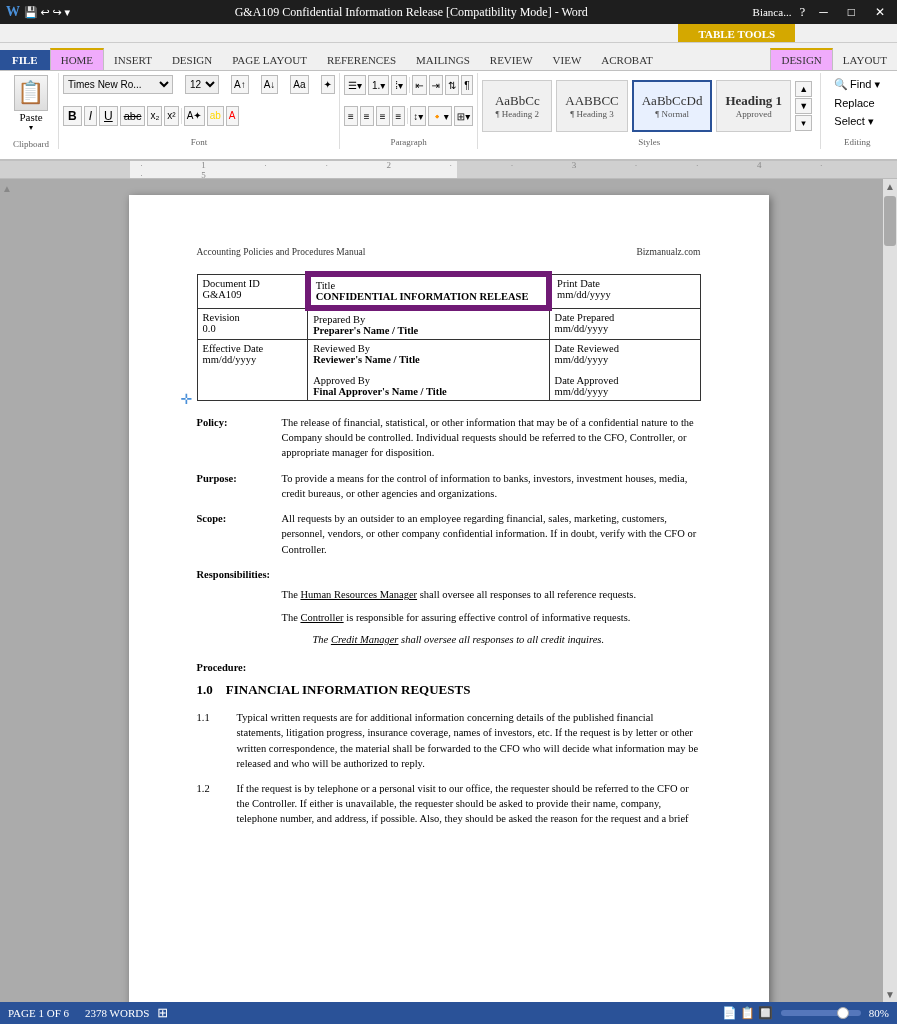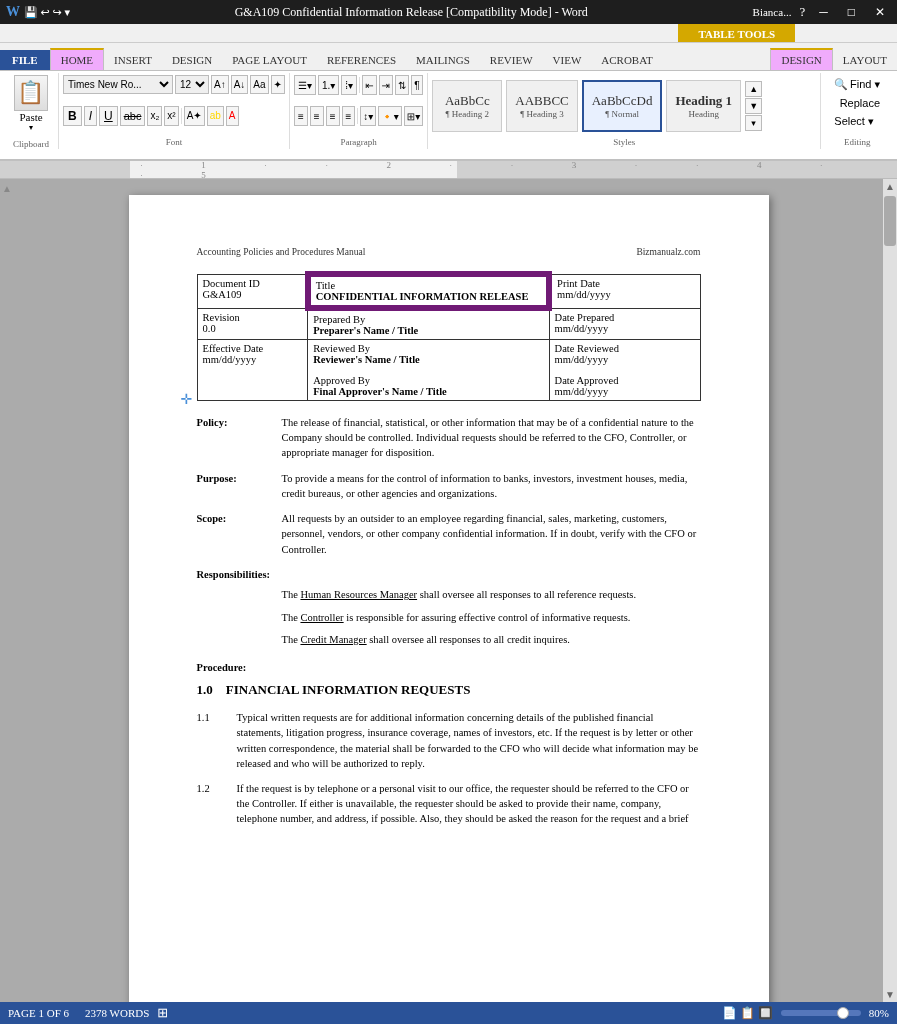--- a/index.html
+++ b/index.html
@@ -69,21 +69,21 @@
       <div style="display:flex;flex-direction:column;align-items:center;cursor:pointer;">
         <div style="width:34px;height:36px;background:linear-gradient(#f5f5f5,#ddd);border:1px solid #bbb;display:flex;align-items:center;justify-content:center;font-size:22px;">📋</div>
         <span style="font-size:11px;">Paste</span>
         <span style="font-size:8px;">▾</span>
       </div>
     </div>
     <span style="font-size:9px;color:#666;">Clipboard</span>
   </div>
 
   <div style="display:flex;flex-direction:column;padding:2px 4px;border-right:1px solid #ddd;justify-content:space-between;height:76px;">
-    <div style="display:flex;gap:2px;align-items:center;">
+    <div style="display:flex;gap:12px;align-items:center;">
       <select style="font-size:10px;border:1px solid #bbb;height:19px;width:110px;">
         <option>Times New Ro...</option>
       </select>
       <select style="font-size:10px;border:1px solid #bbb;height:19px;width:34px;">
         <option>12</option>
       </select>
       <button style="font-size:10px;border:1px solid #bbb;padding:0 2px;background:#f5f5f5;height:19px;">A↑</button>
       <button style="font-size:10px;border:1px solid #bbb;padding:0 2px;background:#f5f5f5;height:19px;">A↓</button>
       <button style="font-size:10px;border:1px solid #bbb;padding:0 2px;background:#f5f5f5;height:19px;">Aa</button>
       <button style="font-size:10px;border:1px solid #bbb;padding:0 2px;background:#f5f5f5;height:19px;">✦</button>
@@ -136,37 +136,37 @@
       <div style="border:1px solid #ccc;padding:4px 8px;background:#f0f0f0;min-width:70px;height:52px;display:flex;flex-direction:column;align-items:center;justify-content:center;">
         <span style="font-size:13px;color:#333;">AABBCC</span>
         <span style="font-size:9px;color:#555;">¶ Heading 3</span>
       </div>
       <div style="border:2px solid #2a5298;padding:4px 8px;background:#e8f0fe;min-width:70px;height:52px;display:flex;flex-direction:column;align-items:center;justify-content:center;">
         <span style="font-size:13px;color:#333;text-align:center;">AaBbCcDd</span>
         <span style="font-size:9px;color:#555;">¶ Normal</span>
       </div>
       <div style="border:1px solid #ccc;padding:4px 8px;background:#f0f0f0;min-width:70px;height:52px;display:flex;flex-direction:column;align-items:center;justify-content:center;">
         <span style="font-size:13px;color:#333;font-weight:bold;">Heading 1</span>
-        <span style="font-size:9px;color:#555;">Heading</span>
+        <span style="font-size:9px;color:#555;">Approved</span>
       </div>
       <div style="display:flex;flex-direction:column;gap:1px;">
         <button style="font-size:9px;border:1px solid #bbb;padding:0 3px;background:#f5f5f5;height:16px;">▲</button>
         <button style="font-size:9px;border:1px solid #bbb;padding:0 3px;background:#f5f5f5;height:16px;">▼</button>
         <button style="font-size:9px;border:1px solid #bbb;padding:0 3px;background:#f5f5f5;height:16px;">▾</button>
       </div>
     </div>
     <span style="font-size:9px;color:#666;text-align:center;">Styles</span>
   </div>
 
   <div style="display:flex;flex-direction:column;padding:2px 6px;justify-content:flex-start;height:76px;">
     <button style="font-size:11px;border:1px solid transparent;padding:2px 6px;background:transparent;cursor:pointer;text-align:left;display:flex;align-items:center;gap:2px;">
       <span>🔍</span>
       <span>Find ▾</span>
     </button>
-    <button style="font-size:11px;border:1px solid transparent;padding:2px 6px;background:transparent;cursor:pointer;text-align:right;">
+    <button style="font-size:11px;border:1px solid transparent;padding:2px 6px;background:transparent;cursor:pointer;text-align:left;">
       <span>Replace</span>
     </button>
     <button style="font-size:11px;border:1px solid transparent;padding:2px 6px;background:transparent;cursor:pointer;text-align:left;">
       <span>Select ▾</span>
     </button>
     <span style="font-size:9px;color:#666;text-align:center;margin-top:auto;">Editing</span>
   </div>
 </div>
 
 <div style="height:18px;background:#d0d0d0;border-bottom:1px solid #bbb;position:relative;display:flex;align-items:center;">
@@ -264,21 +264,21 @@
 
         <div style="margin-bottom:6px;">
           <span style="font-weight:bold;">Responsibilities:</span>
         </div>
         <div style="margin-left:85px;margin-bottom:8px;line-height:1.4;">
           The <span style="text-decoration:underline;">Human Resources Manager</span> shall oversee all responses to all reference requests.
         </div>
         <div style="margin-left:85px;margin-bottom:8px;line-height:1.4;">
           The <span style="text-decoration:underline;">Controller</span> is responsible for assuring effective control of informative requests.
         </div>
-        <div style="margin-left:85px;margin-bottom:12px;line-height:1.4;">
+        <div style="margin-left:116px;margin-bottom:12px;line-height:1.4;font-style:italic;">
           The <span style="text-decoration:underline;">Credit Manager</span> shall oversee all responses to all credit inquires.
         </div>
 
         <div style="margin-bottom:6px;">
           <span style="font-weight:bold;">Procedure:</span>
         </div>
         <div style="font-weight:bold;font-size:13px;margin-bottom:10px;">
           1.0&nbsp;&nbsp;&nbsp;&nbsp;FINANCIAL INFORMATION REQUESTS
         </div>
 

